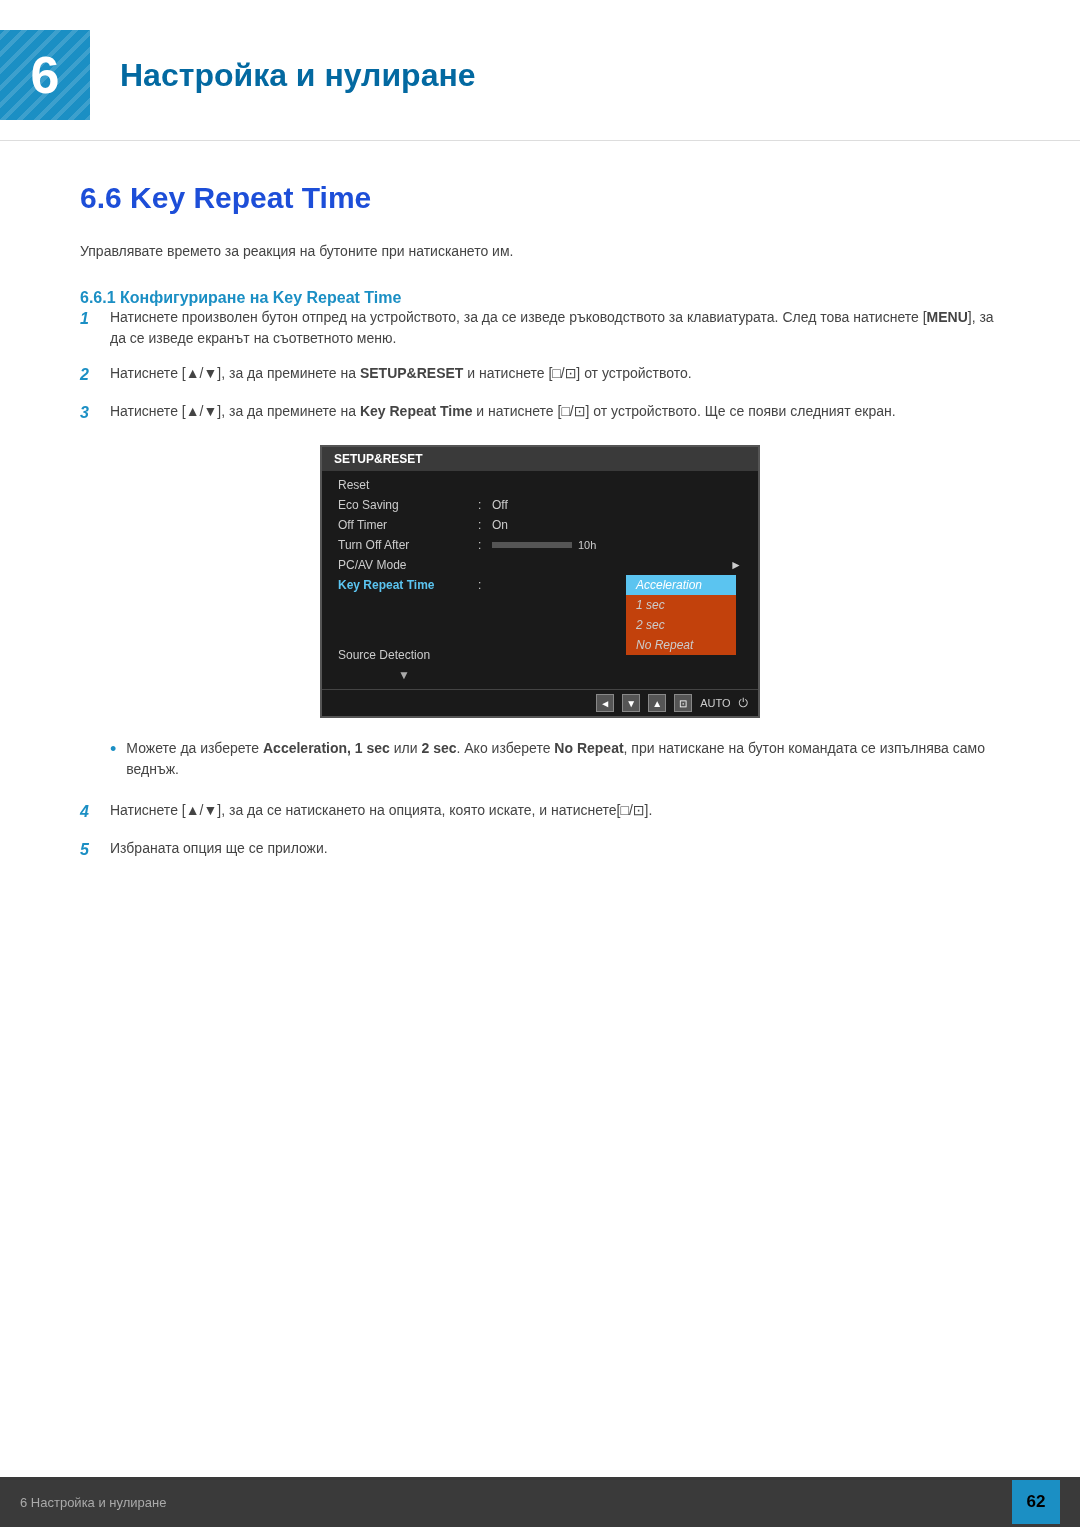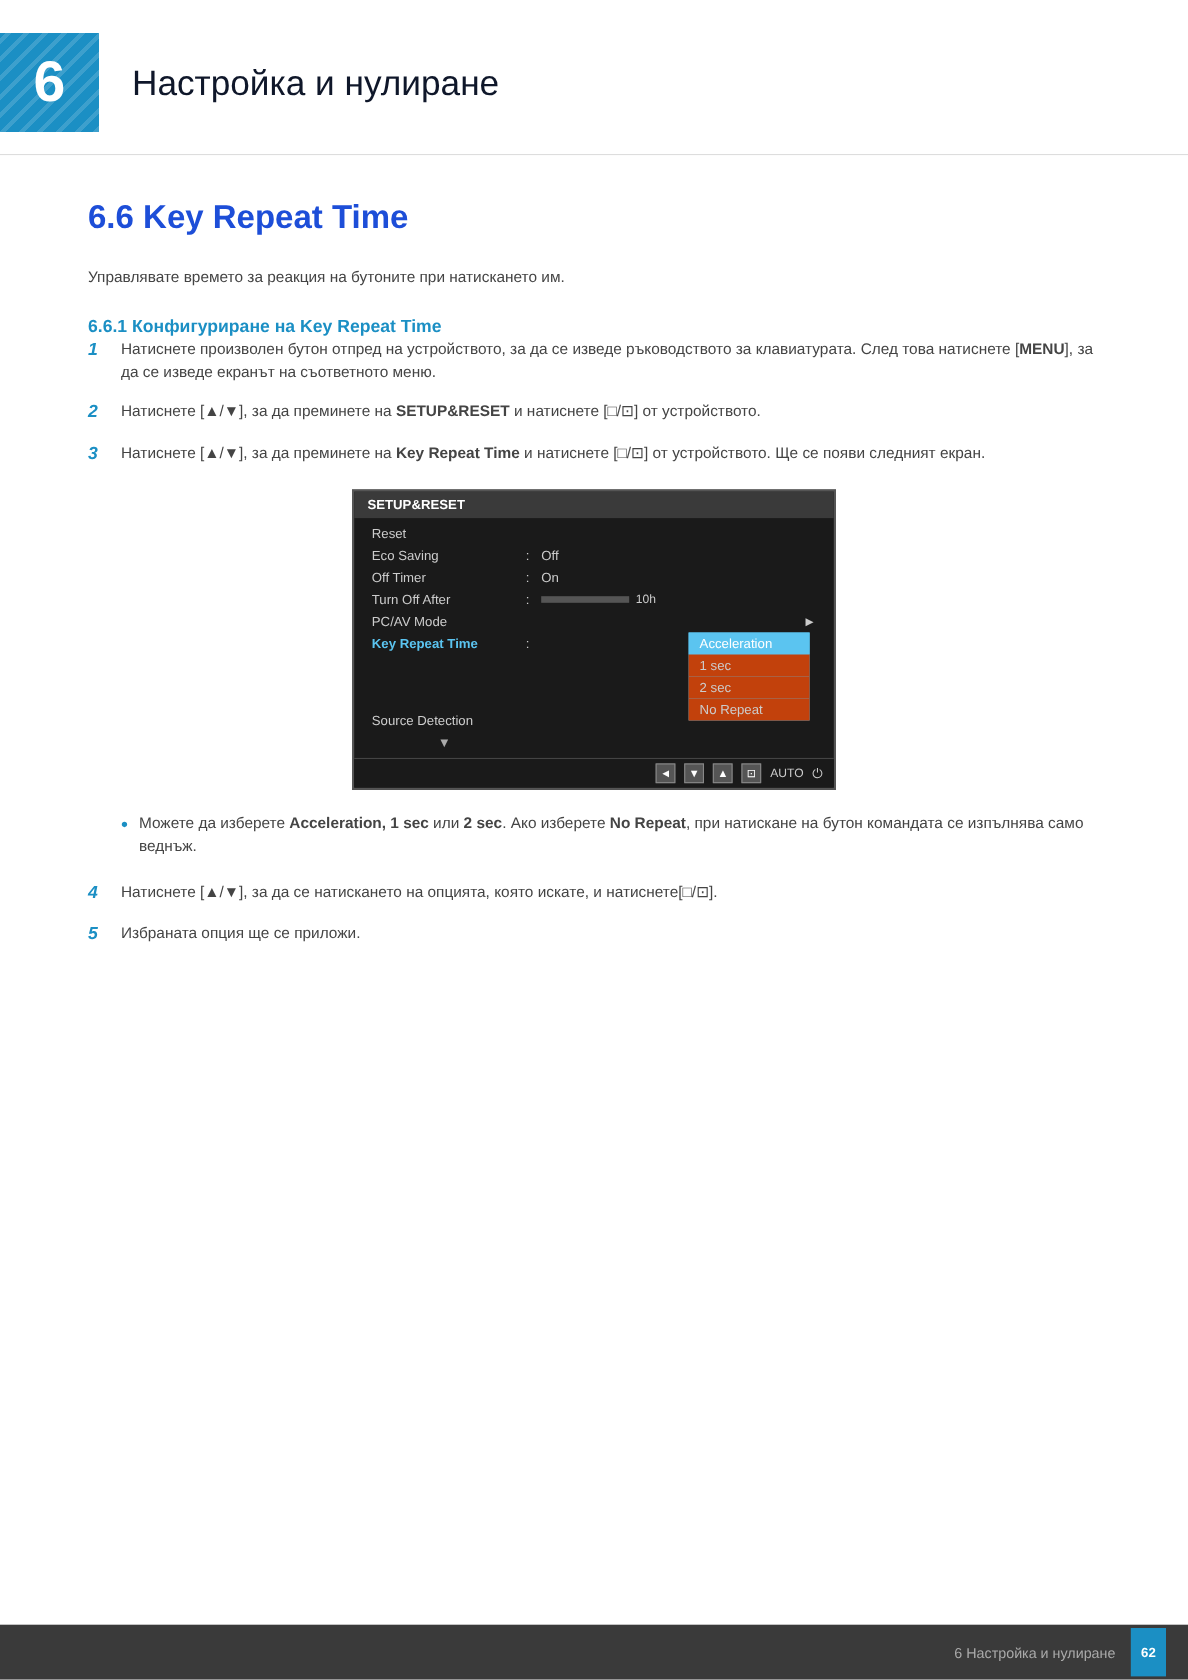--- a/index.html
+++ b/index.html
@@ -53,22 +53,22 @@
     .chapter-num {
       font-size: 52px;
       font-weight: bold;
       color: #ffffff;
       position: relative;
       z-index: 1;
     }
 
     .chapter-title {
       font-size: 32px;
-      font-weight: normal;
-      color: #0f172a;
+      font-weight: bold;
+      color: #0369a1;
     }
 
     
     .content {
       padding: 0 80px 80px 80px;
     }
 
     .section-title {
       font-size: 30px;
       font-weight: bold;
@@ -178,20 +178,21 @@
       background: #5bc4f0;
       margin-left: 152px;
       width: 110px;
     }
 
     .dropdown-item {
       padding: 3px 10px;
       font-size: 12px;
       color: #fff;
       cursor: default;
+      font-style: italic;
     }
 
     .dropdown-item.active {
       background: #5bc4f0;
       color: #fff;
     }
 
     .dropdown-item.inactive {
       background: #c2410c;
       color: #ccc;
@@ -275,36 +276,36 @@
     
     .page-footer {
       position: absolute;
       bottom: 0;
       left: 0;
       right: 0;
       height: 50px;
       background: #3a3a3a;
       display: flex;
       align-items: center;
-      justify-content: flex-end;
+      justify-content: space-between;
       padding: 0 20px;
     }
 
     .footer-text {
       color: #aaa;
       font-size: 13px;
       margin-right: 14px;
     }
 
     .footer-page-num {
       background: #1b8fc4;
-      color: #ffffff;
-      font-size: 12px;
-      font-weight: bold;
-      width: 32px;
+      color: #000000;
+      font-size: 17px;
+      font-weight: bold;
+      width: 48px;
       height: 44px;
       display: flex;
       align-items: center;
       justify-content: center;
     }
   </style>
 </head>
 <body>
 
 <div class="chapter-header">

